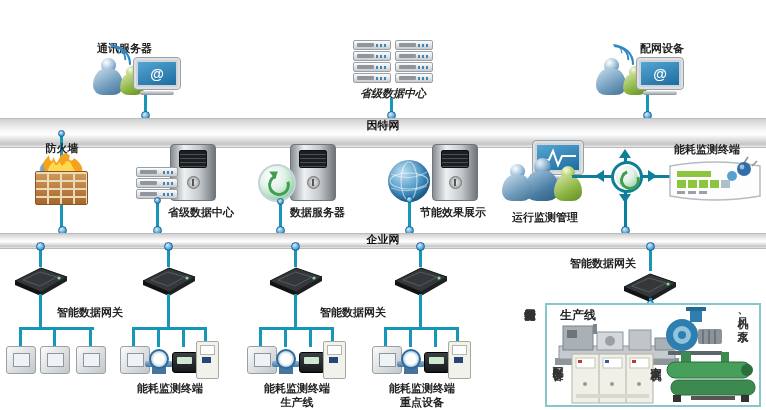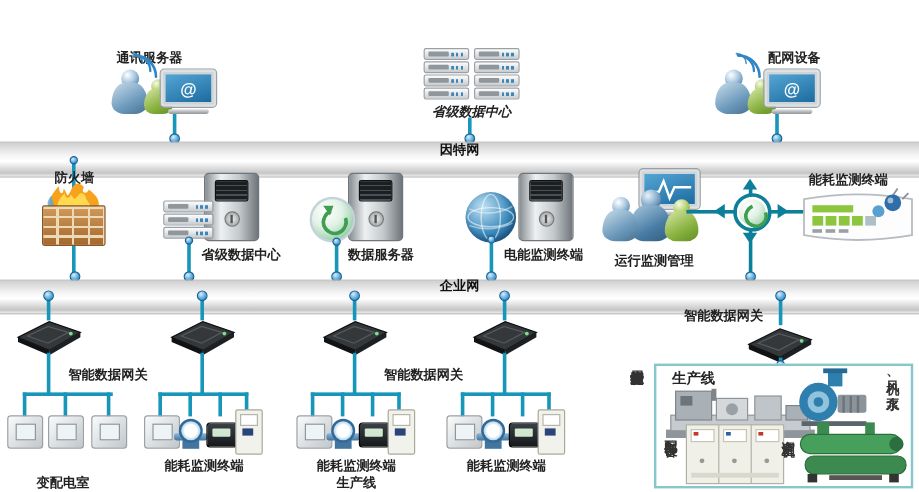--- a/index.html
+++ b/index.html
@@ -184,21 +184,21 @@
     <div class="globe" style="left:0;top:16px;width:42px;height:42px;"></div>
     <svg class="abs" style="left:0;top:16px;" width="42" height="42" viewBox="0 0 42 42">
       <ellipse cx="21" cy="21" rx="19" ry="8" fill="none" stroke="rgba(255,255,255,.55)" stroke-width="1.2"></ellipse>
       <ellipse cx="21" cy="21" rx="8" ry="19" fill="none" stroke="rgba(255,255,255,.55)" stroke-width="1.2"></ellipse>
       <path d="M3,14 Q21,22 39,12 M3,28 Q21,34 39,26" fill="none" stroke="rgba(255,255,255,.45)" stroke-width="1.2"></path>
     </svg>
   </div>
   <div class="line" style="left:408px;top:199px;height:34px;"></div>
   <div class="dot sm" style="left:406px;top:196px;"></div>
   <div class="dot" style="left:405px;top:226px;"></div>
-  <div class="lbl" style="left:420px;top:205px;">电能监测终端</div>
+  <div class="lbl" style="left:420px;top:205px;">节能效果展示</div>
 
   <div class="monitor" style="left:533px;top:141px;width:50px;">
     <div class="mframe" style="width:50px;height:33px;">
       <div class="mscreen">
         <svg width="40" height="22" viewBox="0 0 40 22">
           <polyline points="2,13 11,13 15,4 20,18 24,9 38,9" fill="none" stroke="#fff" stroke-width="2"></polyline>
         </svg>
       </div>
     </div>
     <div class="mbase"></div>
@@ -240,21 +240,21 @@
       <rect x="20" y="35" width="8" height="3" fill="#9aa0a5"></rect>
     <rect x="31" y="35" width="8" height="3" fill="#9aa0a5"></rect>
       <rect x="53" y="24" width="9" height="8" fill="#aebfc7"></rect>
     <line x1="76" y1="7" x2="80" y2="1" stroke="#8c9296" stroke-width="1.5"></line>
     <line x1="84" y1="10" x2="89" y2="5" stroke="#8c9296" stroke-width="1.5"></line>
     <circle cx="64" cy="20" r="5" fill="#58a0d0"></circle>
     <circle cx="76" cy="13" r="7" fill="#2f6ea8"></circle>
     <circle cx="74" cy="11" r="2.4" fill="rgba(255,255,255,.55)"></circle>
   </svg>
 
-  <div class="bus" style="top:233px;height:29px;line-height:11px;">
+  <div class="bus" style="top:233px;height:16px;line-height:11px;">
     <span>企业网</span>
   </div>
 
   <div class="line" style="left:39px;top:245px;height:22px;"></div>
   <div class="line" style="left:167px;top:245px;height:22px;"></div>
   <div class="line" style="left:294px;top:245px;height:22px;"></div>
   <div class="line" style="left:419px;top:245px;height:22px;"></div>
   <div class="line" style="left:649px;top:245px;height:26px;"></div>
   <div class="dot" style="left:36px;top:242px;"></div>
   <div class="dot" style="left:164px;top:242px;"></div>
@@ -383,25 +383,25 @@
     <div class="abs" style="left:2px;top:0;width:20px;height:20px;border-radius:50%;border:2px solid #2f6a9a;background:radial-gradient(#ffffff 45%,#cfe3f0 60%,#6fa3cc);box-sizing:border-box;"></div>
   </div>
   <div class="abs" style="left:424px;top:352px;width:24px;height:19px;background:linear-gradient(#3a4045,#16191c);border:1px solid #000;border-radius:3px;">
     <div class="abs" style="left:4px;top:4px;width:15px;height:7px;background:#cfe8cf;border-radius:1px;"></div>
   </div>
   <div class="abs" style="left:448px;top:341px;width:21px;height:36px;background:#f2f2ec;border:1px solid #a8a89c;border-radius:2px;">
     <div class="abs" style="left:3px;top:3px;width:13px;height:8px;background:#fff;border:1px solid #b5b5a8;"></div>
     <div class="abs" style="left:5px;top:15px;width:9px;height:6px;background:#28457a;"></div>
   </div>
 
-  <div class="lbl lblc" style="left:0;top:395px;width:105px;">变配电室</div>
   <div class="lbl lblc" style="left:122px;top:381px;width:96px;">能耗监测终端</div>
   <div class="lbl lblc" style="left:249px;top:381px;width:96px;">能耗监测终端</div>
   <div class="lbl lblc" style="left:249px;top:395px;width:96px;">生产线</div>
   <div class="lbl lblc" style="left:374px;top:381px;width:96px;">能耗监测终端</div>
+  <div class="lbl lblc" style="left:374px;top:395px;width:96px;">重点设备</div>
 
   <div class="vlbl" style="left:522px;top:300px;height:108px;letter-spacing:0;">用能设备经济运行控制</div>
   <div class="box" style="left:545px;top:303px;width:216px;height:104px;"></div>
 
   <div class="lbl" style="left:560px;top:307px;font-size:12px;">生产线</div>
   <svg class="abs" style="left:551px;top:318px;" width="132" height="50" viewBox="0 0 132 50">
     <rect x="4" y="40" width="124" height="7" fill="#8f969b"></rect>
     <rect x="8" y="28" width="116" height="13" fill="#c6cbcf" stroke="#8f969b"></rect>
     <rect x="12" y="8" width="30" height="24" fill="#aab1b6" stroke="#7d848a"></rect>
     <rect x="16" y="12" width="10" height="8" fill="#6d747a"></rect>

